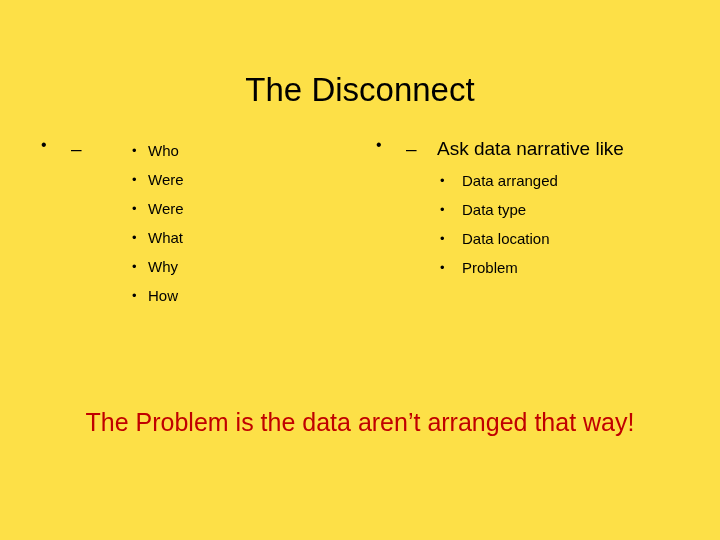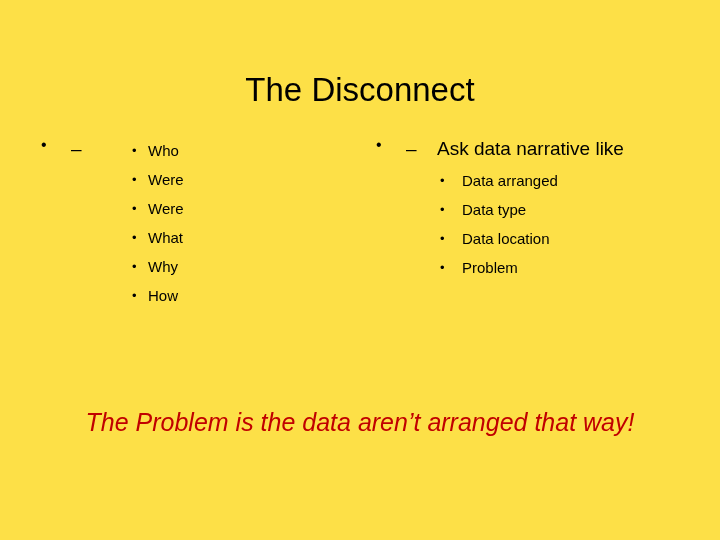--- a/index.html
+++ b/index.html
@@ -108,21 +108,20 @@
   
   .closing {
     position: absolute;
     top: 405px;
     left: 60px;
     width: 600px;
     text-align: center;
     font-size: 25px;
     line-height: 34px;
     color: #C00000;
-    font-style: italic;
   }
 </style>
 </head>
 <body>
 
 <div class="slide">
 
   <h1 class="slide-title">The Disconnect</h1>
 
   <div class="col col-left">

